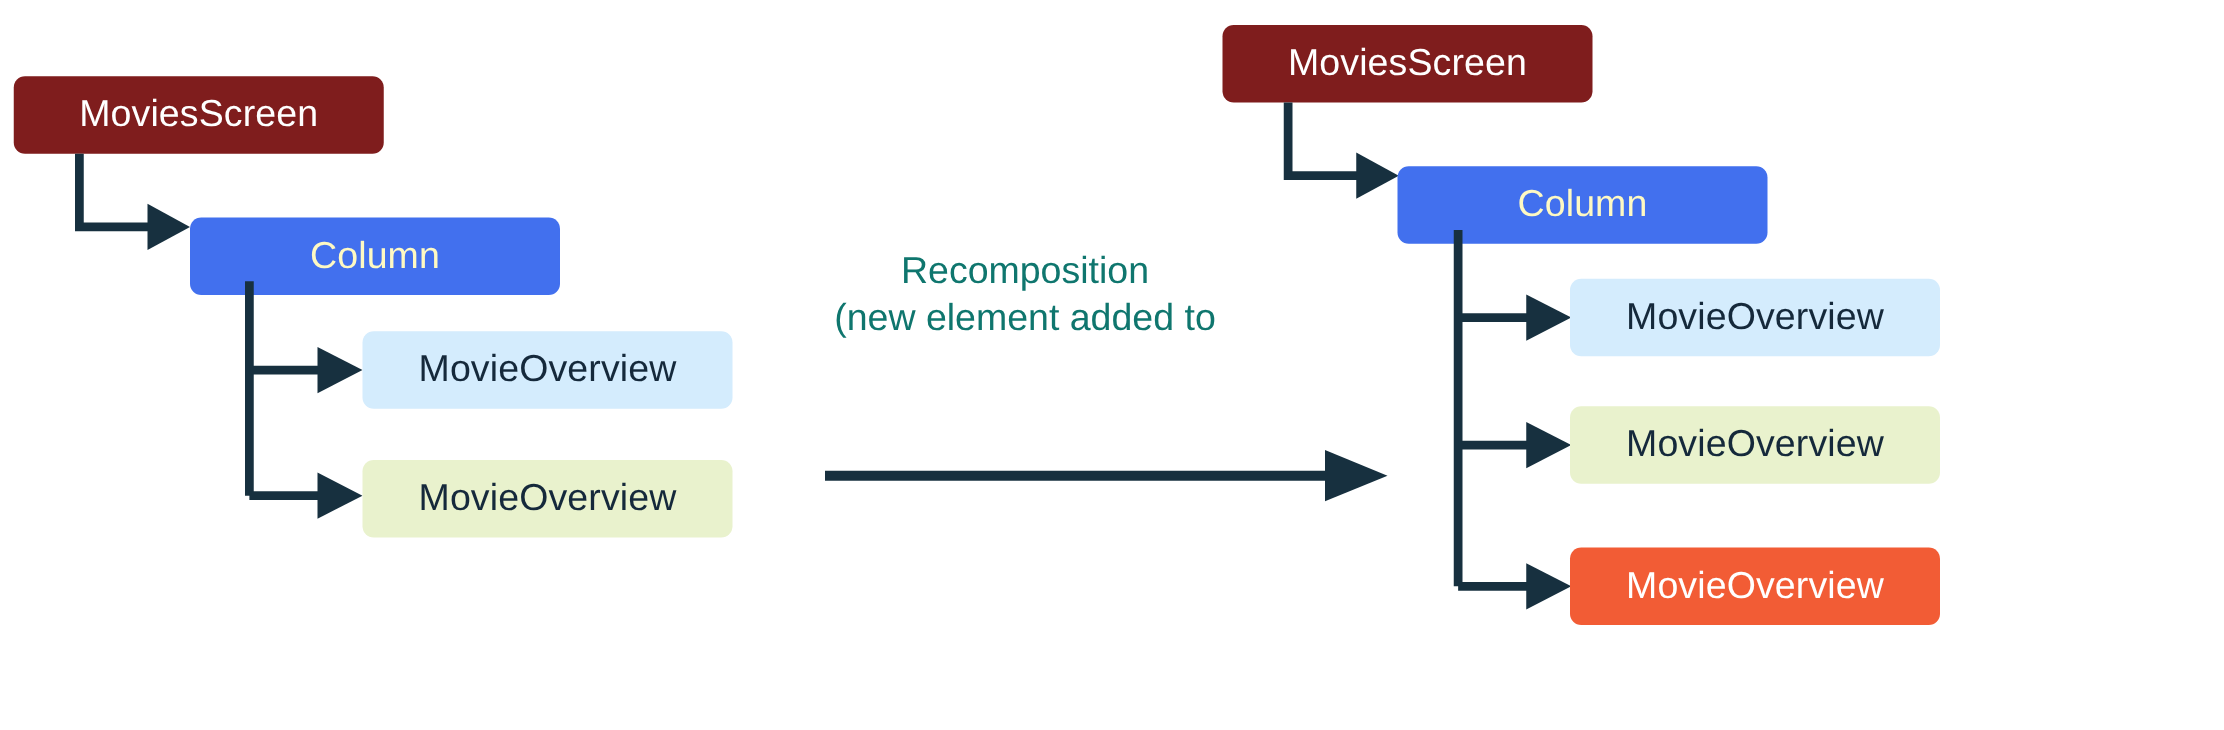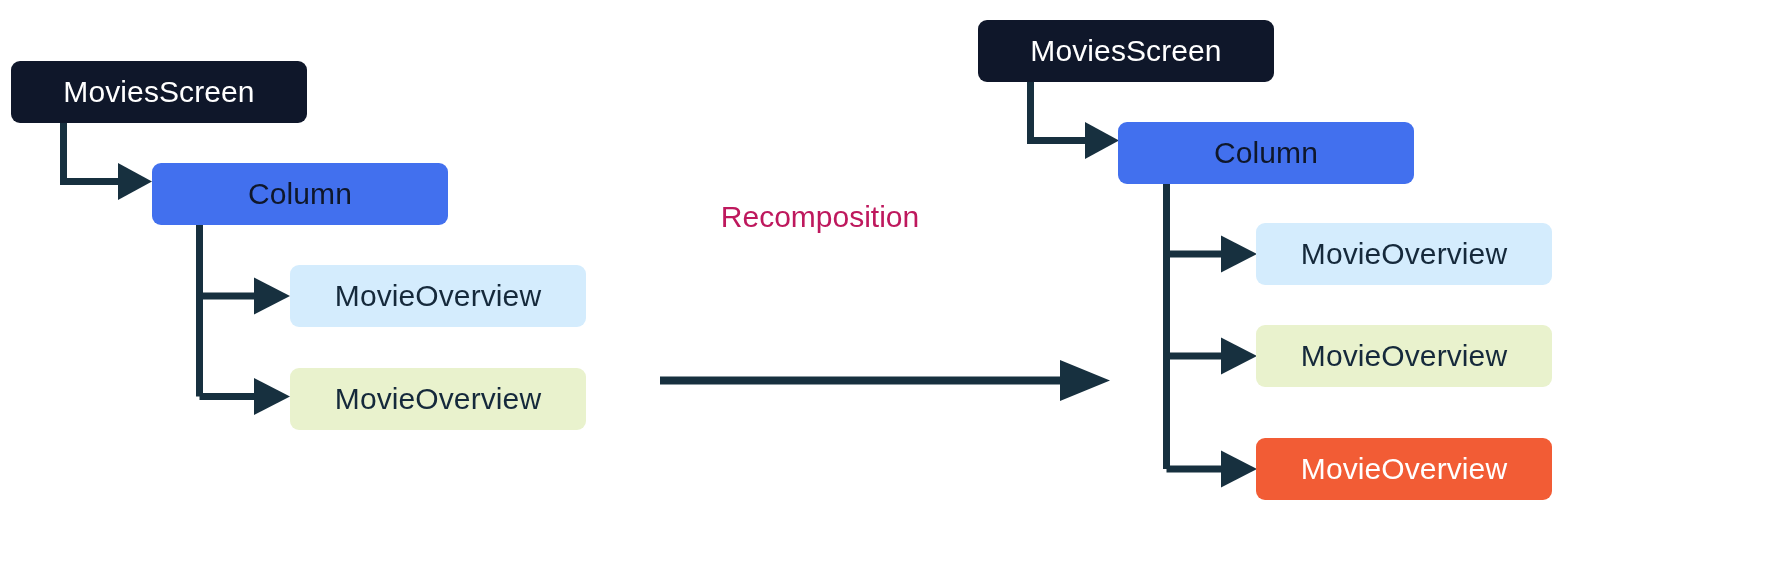--- a/index.html
+++ b/index.html
@@ -23,26 +23,27 @@
     display: flex;
     align-items: center;
     justify-content: center;
     border-radius: 9px;
     font-size: 30px;
     line-height: 1;
     white-space: nowrap;
     letter-spacing: 0.1px;
   }
   .node-screen {
-    background: #0f172a;
+    background: #7f1d1d;
     color: #ffffff;
   }
   .node-column {
     background: #4270ee;
-    color: #0f172a;
+    color: #fef9c3;
+    margin-top: 11px;
   }
   .node-ov-blue {
     background: #d4ecfd;
     color: #15293b;
   }
   .node-ov-green {
     background: #e9f2cd;
     color: #15293b;
   }
   .node-ov-orange {
@@ -57,21 +58,21 @@
     fill: none;
     stroke: #17303f;
     stroke-width: 7;
     stroke-linecap: butt;
   }
   .conn-head {
     fill: #17303f;
   }
   .center-label {
     position: absolute;
-    color: #be185d;
+    color: #0f766e;
     font-size: 30px;
     line-height: 1.28;
     text-align: center;
     white-space: nowrap;
   }
   .center-label div {
     display: block;
   }
   .big-arrow-stroke {
     fill: none;
@@ -111,20 +112,21 @@
   <div class="node node-ov-blue" style="left:290px; top:265px; width:296px; height:62px;">
     <span>MovieOverview</span>
   </div>
 
   <div class="node node-ov-green" style="left:290px; top:368px; width:296px; height:62px;">
     <span>MovieOverview</span>
   </div>
 
   <div class="center-label" style="left:650px; top:198px; width:340px;">
     <div>Recomposition</div>
+    <div>(new element added to</div>
   </div>
 
   <svg class="connector" style="left:660px; top:358px; width:450px; height:46px;" viewBox="0 0 450 46">
     <path class="big-arrow-stroke" d="M 0 22.5 L 405 22.5"></path>
     <polygon class="big-arrow-head" points="400,2 450,22.5 400,43"></polygon>
   </svg>
 
   <div class="node node-screen" style="left:978px; top:20px; width:296px; height:62px;">
     <span>MoviesScreen</span>
   </div>

